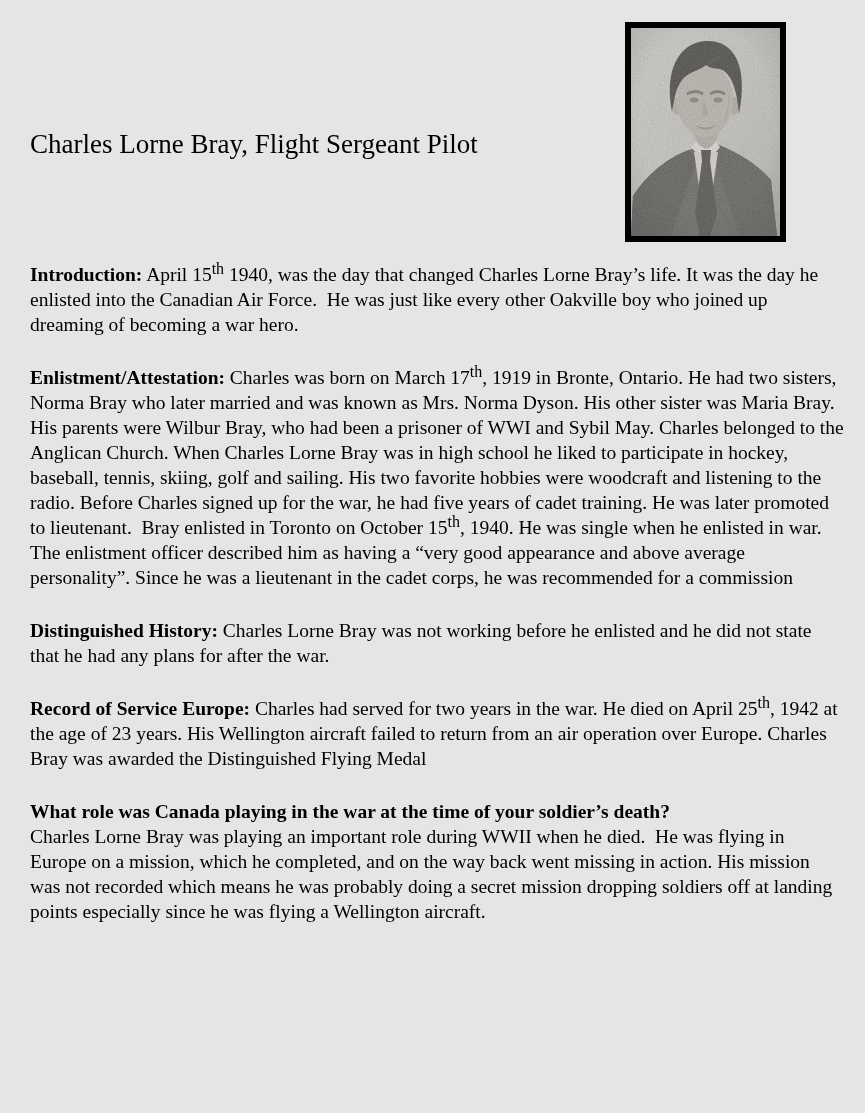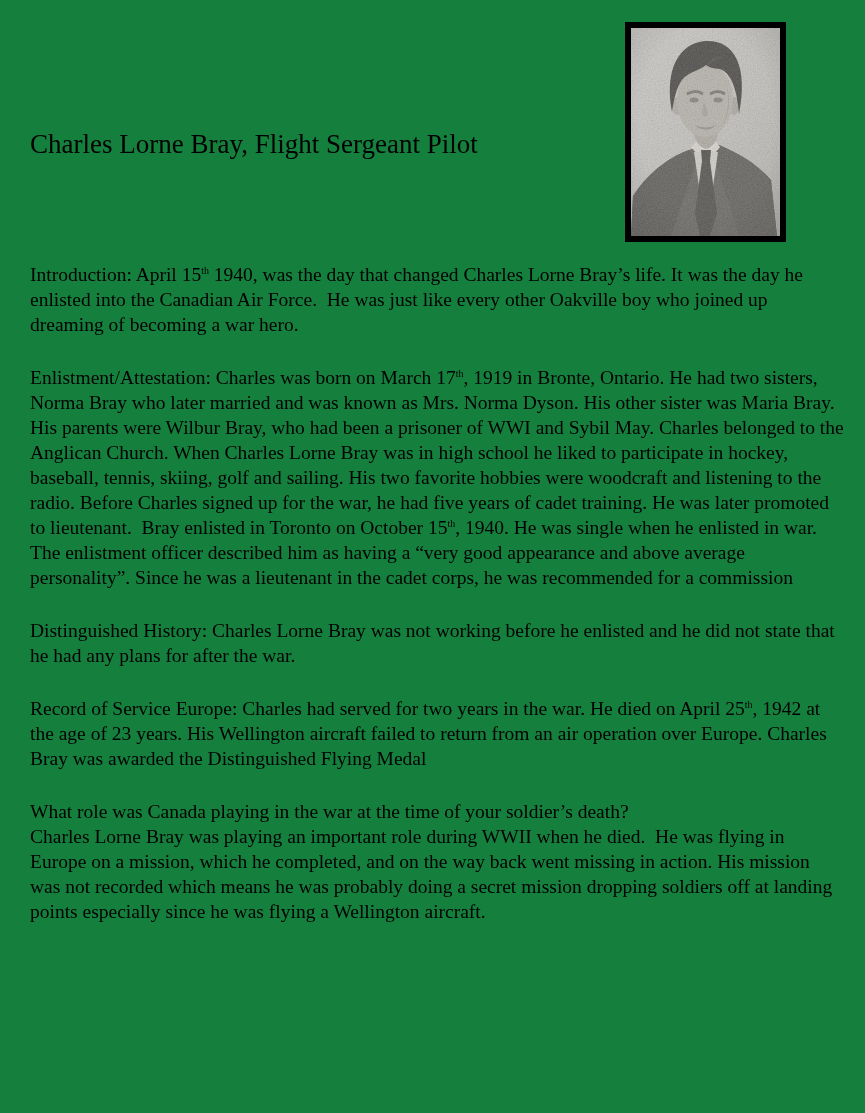--- a/index.html
+++ b/index.html
@@ -11,21 +11,21 @@
     width: 865px;
     height: 1113px;
     overflow: hidden;
     font-family: "Liberation Serif", "DejaVu Serif", serif;
     color: #000000;
   }
   .page {
     position: relative;
     width: 865px;
     height: 1113px;
-    background: #15803d;
+    background: #e5e5e5;
   }
   .photo-frame {
     position: absolute;
     left: 625px;
     top: 22px;
     width: 161px;
     height: 220px;
     border: 6px solid #000000;
     box-sizing: border-box;
     background: #c2bfb9;
@@ -50,24 +50,24 @@
     top: 262px;
     width: 815px;
     font-size: 19.5px;
     line-height: 25px;
   }
   .para {
     margin: 0 0 28px 0;
     white-space: pre-wrap;
   }
   .b {
-    font-weight: normal;
+    font-weight: bold;
   }
   .para sup {
-    font-size: 10px;
+    font-size: 16px;
     line-height: 0;
     vertical-align: super;
   }
 </style>
 </head>
 <body>
 
 <div class="page">
 
   <div class="photo-frame">

